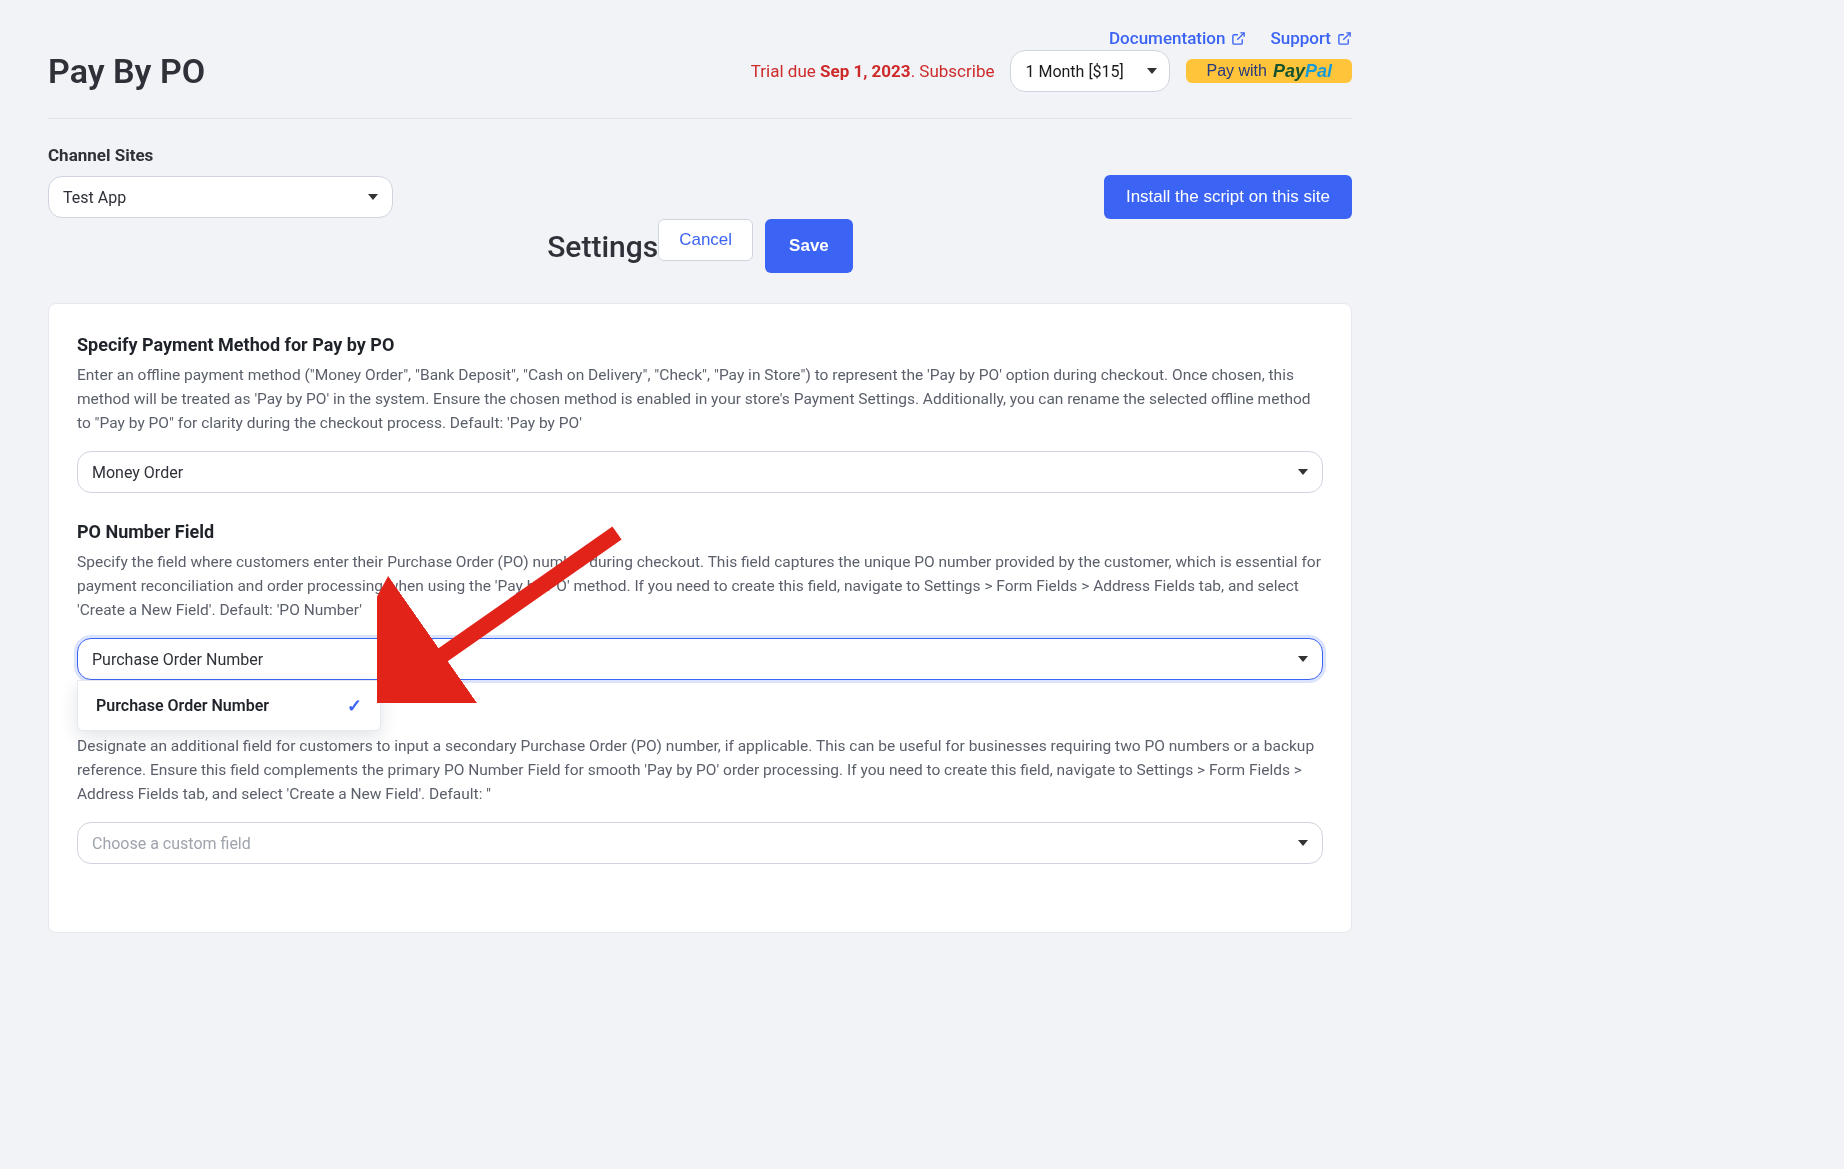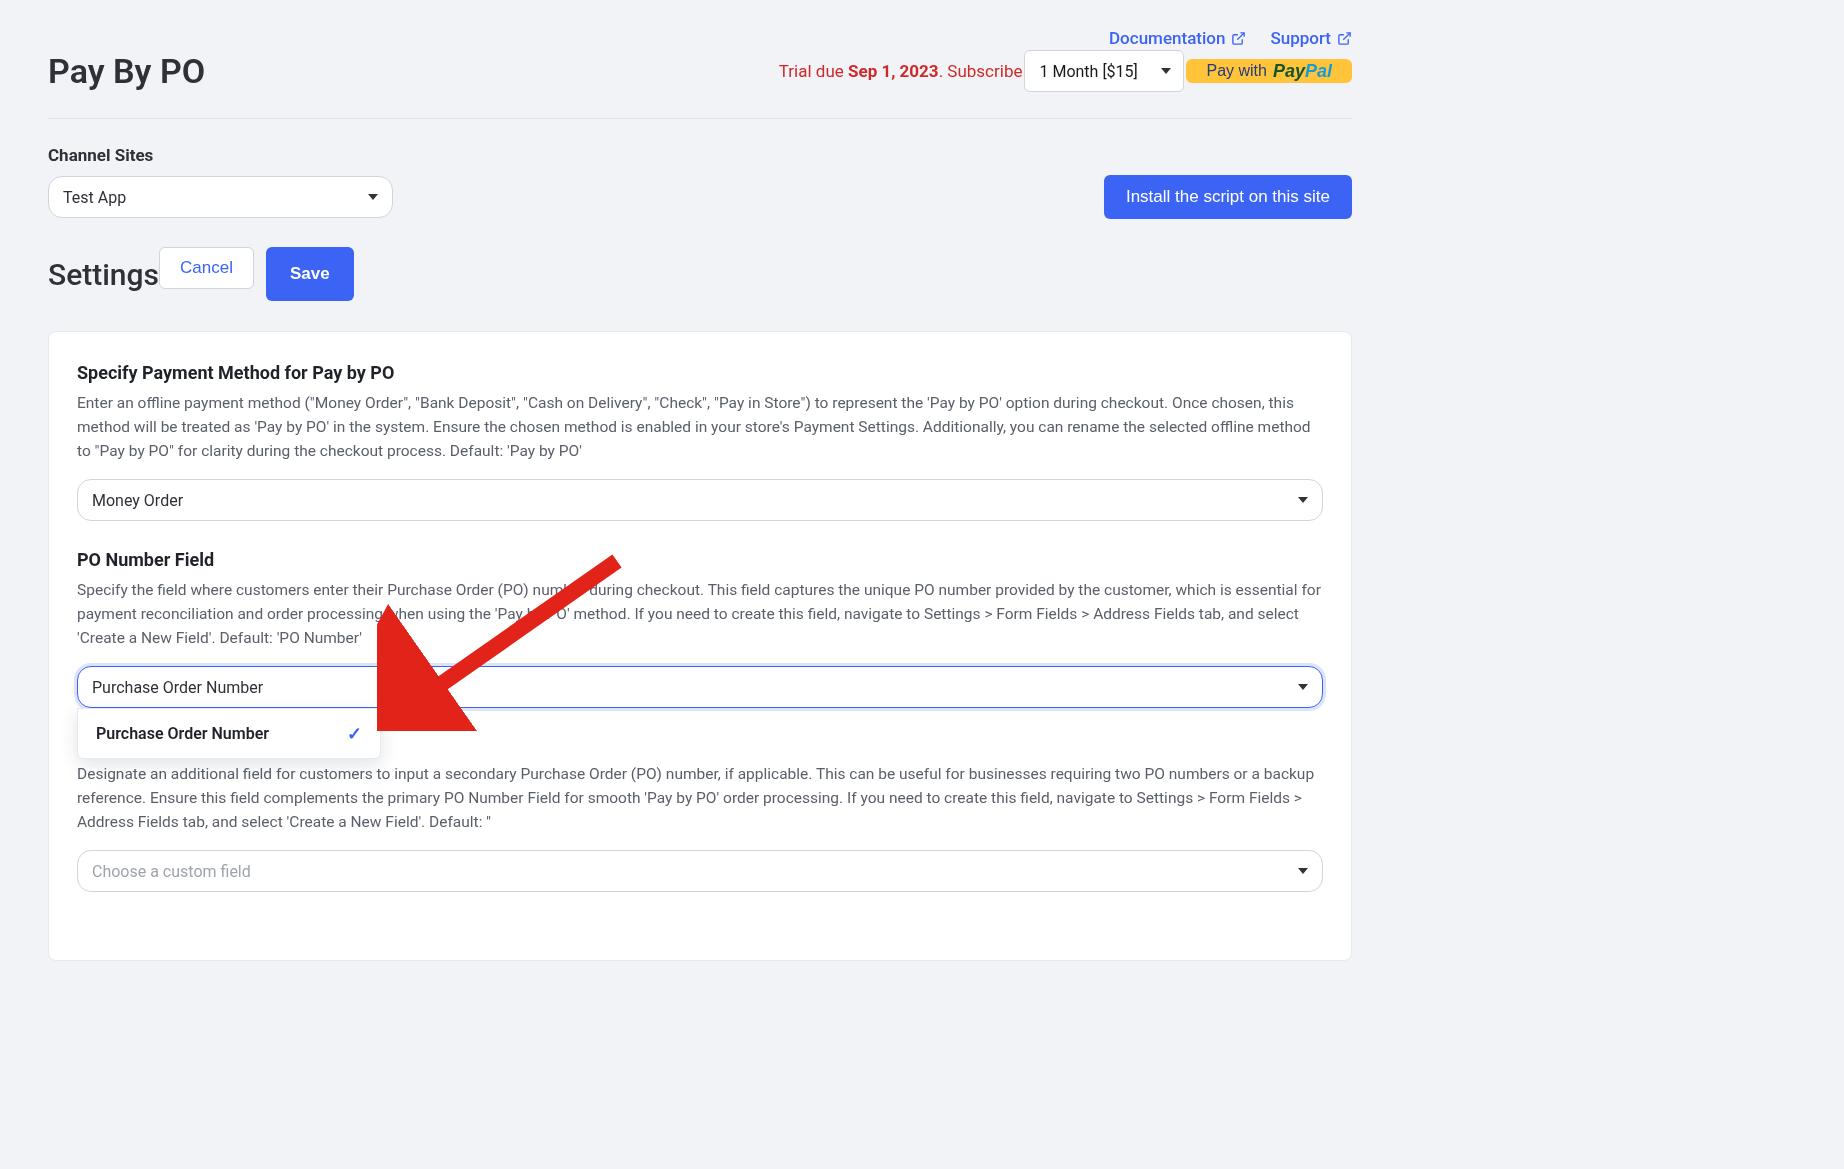--- a/index.html
+++ b/index.html
@@ -36,28 +36,28 @@
     justify-content: space-between;
     margin-top: -2px;
     padding-bottom: 26px;
     border-bottom: 1px solid #e1e4ea;
   }
   .page-title {
     font-size: 34px;
     font-weight: 600;
     color: #2e3138;
   }
-  .trial-row { display: flex; align-items: center; gap: 2px; }
+  .trial-row { display: flex; align-items: center; gap: 16px; }
   .trial-text { color: #cf2a2a; font-size: 17px; }
   .trial-text .date { font-weight: 700; }
   .subscribe { color: #cf2a2a; font-weight: 400; }
   .month-select {
     background: #fff;
     border: 1px solid #cfd4de;
-    border-radius: 6px;
+    border-radius: 15px;
     height: 42px;
     padding: 0 38px 0 14px;
     font-size: 16px;
     display: flex;
     align-items: center;
     min-width: 160px;
     position: relative;
     cursor: pointer;
   }
   .month-select .caret {
@@ -117,22 +117,21 @@
     border-radius: 6px;
     height: 44px;
     padding: 12px 22px;
     font-size: 17px;
     font-weight: 400;
     cursor: pointer;
   }
   .settings-row {
     display: flex;
     align-items: center;
-    justify-content: flex-start;
-    margin-top: 28px;
+    justify-content: center;
   }
   .settings-title { font-size: 30px; font-weight: 500; color: #2e3138; }
   .btn-group { display: flex; gap: 12px; }
   .btn-cancel {
     background: #fff;
     color: #3c64f4;
     border: 1px solid #cfd4de;
     border-radius: 6px;
     height: 42px;
     padding: 0 20px;

